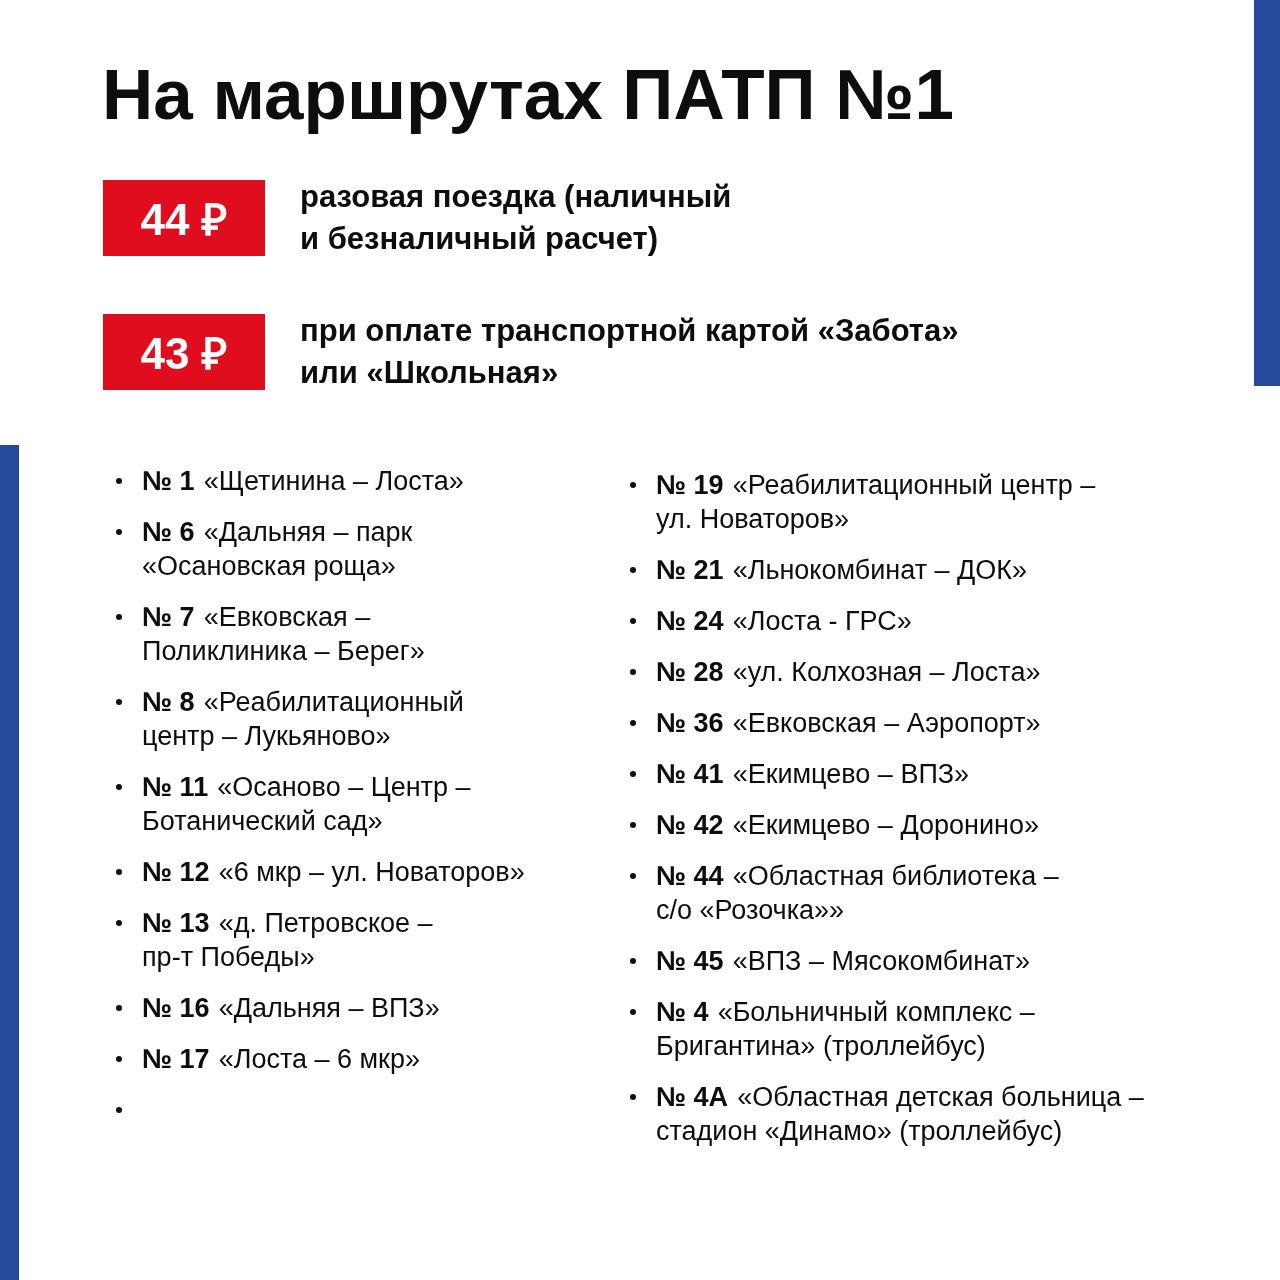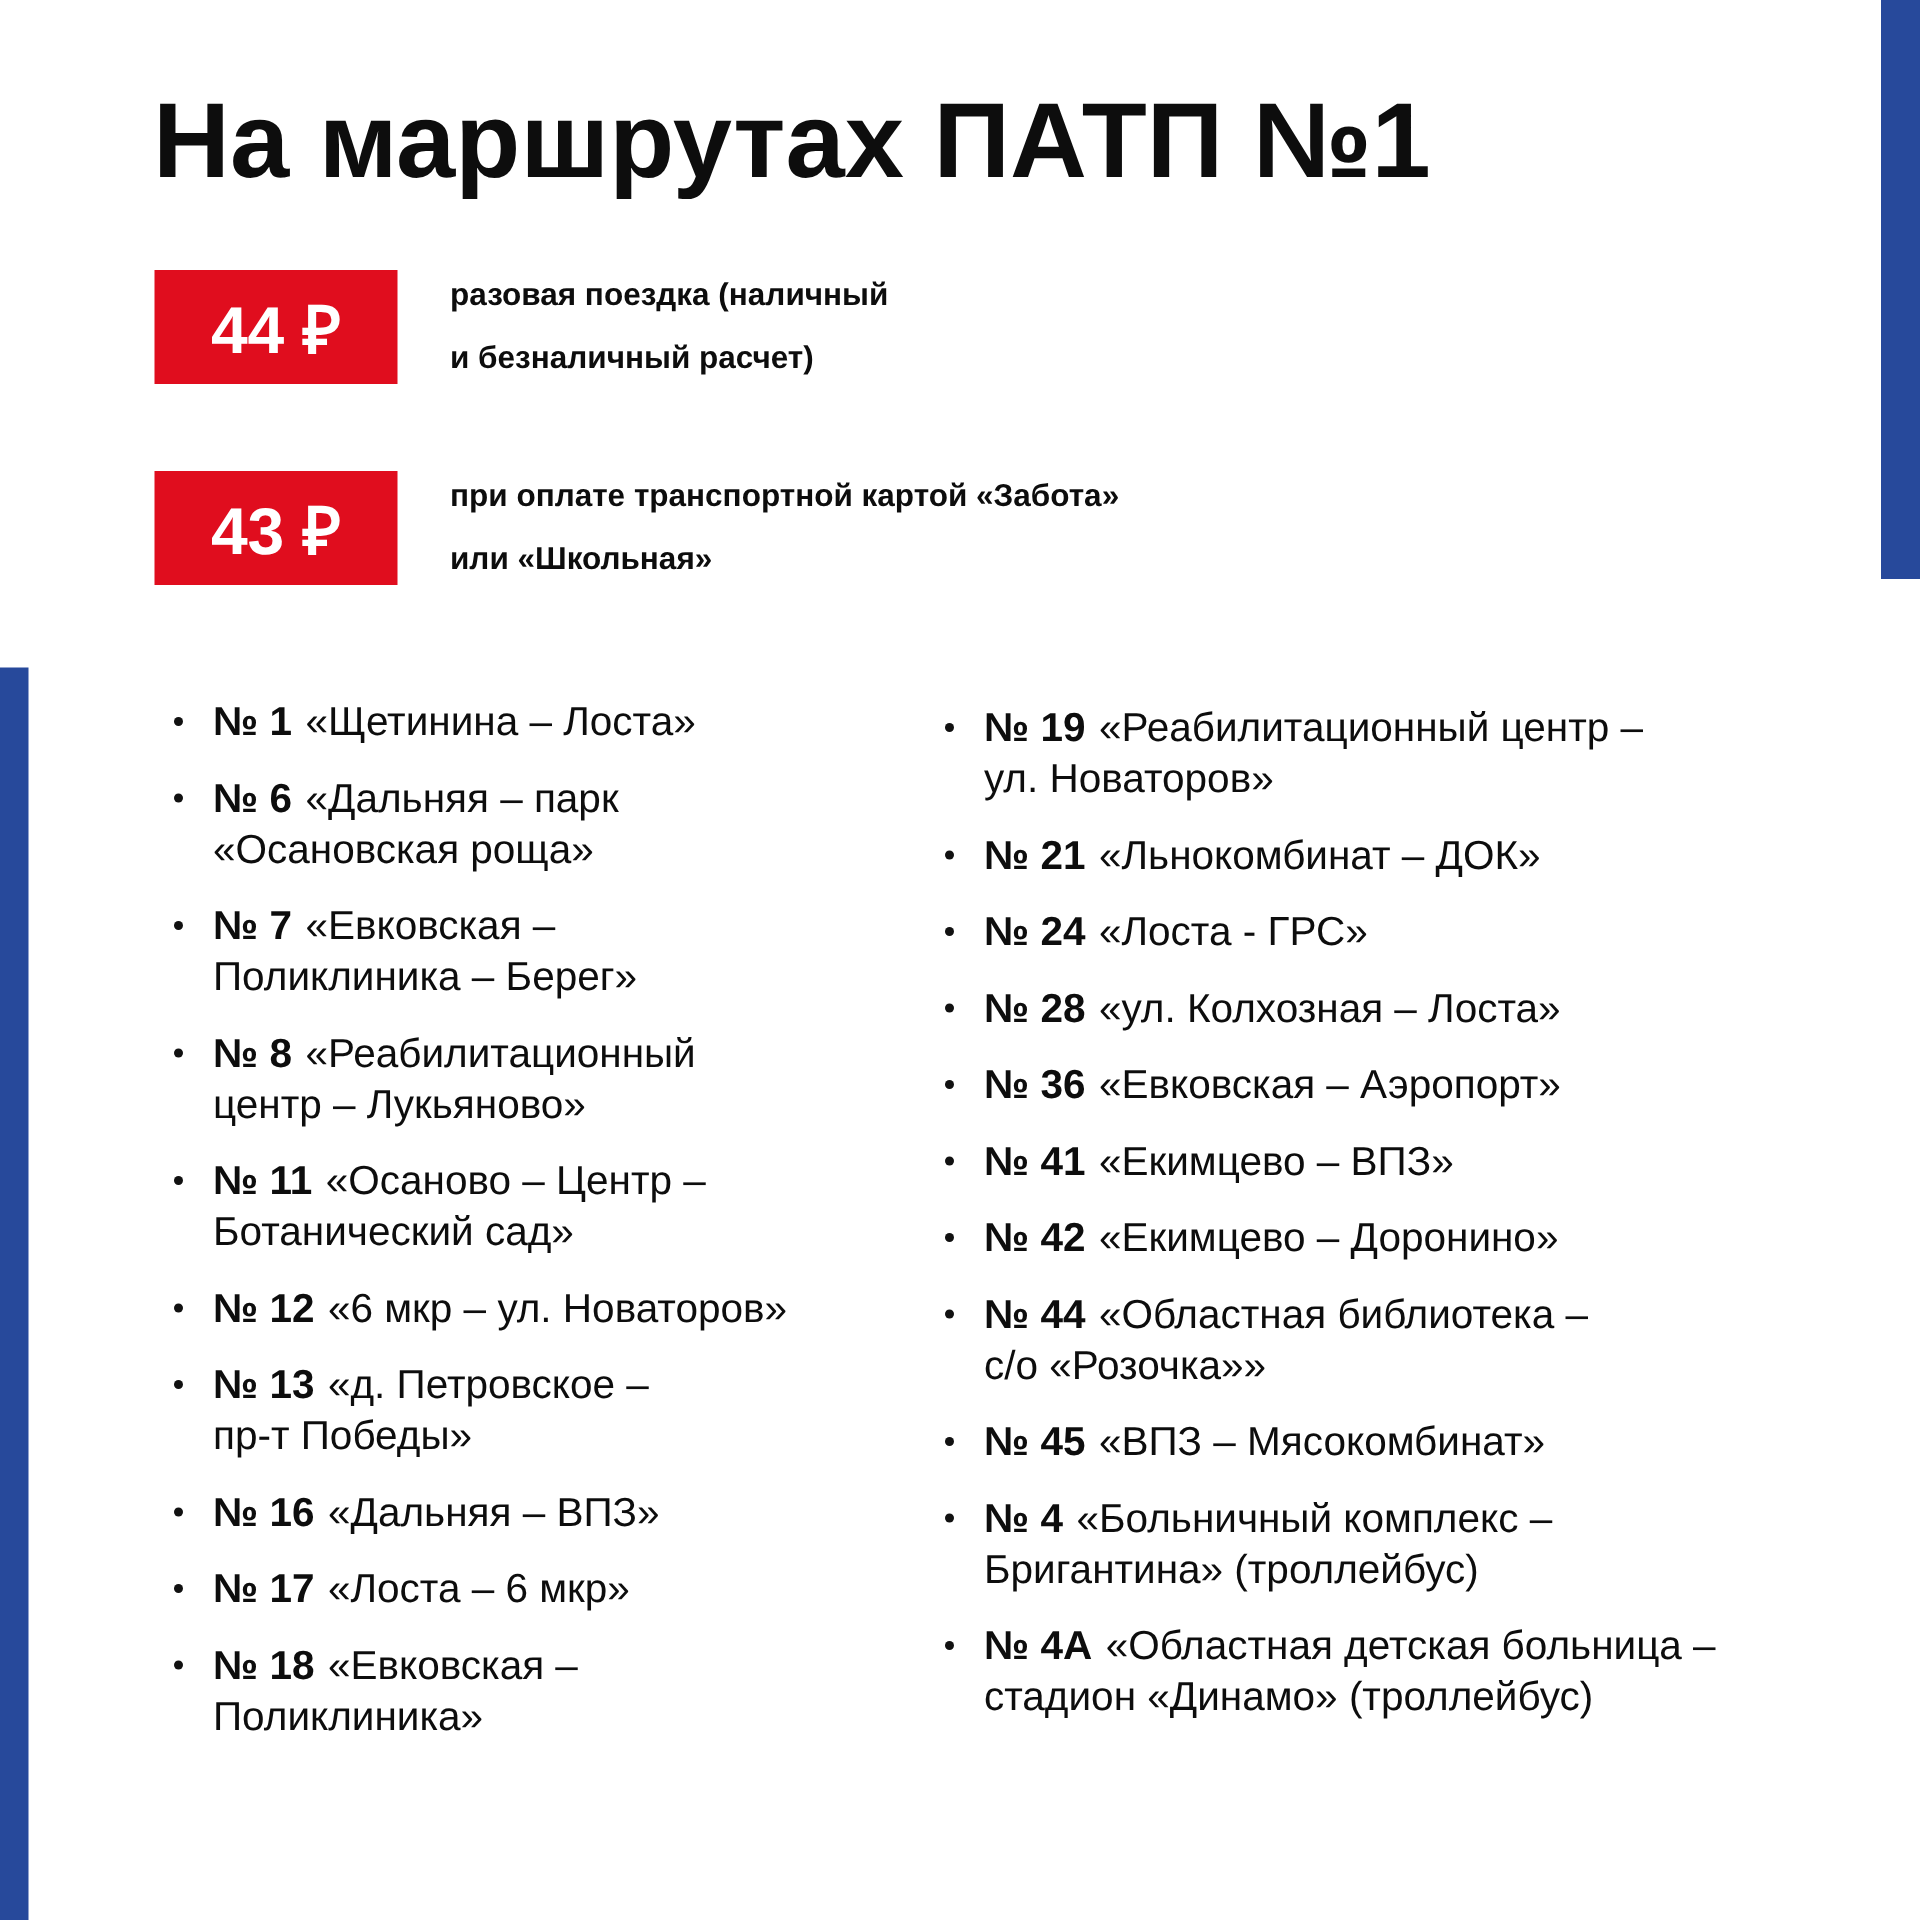--- a/index.html
+++ b/index.html
@@ -23,21 +23,21 @@
 
   .fare-row{position:absolute;left:103px;display:flex;align-items:center;}
   .fare-row.first{top:176px;}
   .fare-row.second{top:310px;}
   .fare-price{
     width:162px;height:76px;background:#E00D1E;color:#ffffff;
     display:flex;align-items:center;justify-content:center;
     font-size:44px;font-weight:700;flex:0 0 auto;
   }
   .fare-desc{
-    margin-left:35px;font-size:21px;font-weight:700;
+    margin-left:35px;font-size:31px;font-weight:700;
     line-height:42px;white-space:pre-line;color:#0d0d0d;
   }
 
   ul.routes{position:absolute;list-style:none;margin:16px;padding:0;}
   ul.routes.left{left:100px;top:448px;width:500px;}
   ul.routes.right{left:614px;top:452px;width:620px;}
   ul.routes li{
     display:flex;align-items:flex-start;
     margin:0 0 17px 0;
     font-size:27px;line-height:34px;
@@ -116,22 +116,20 @@
     <span class="route-text"><b class="route-num">№ 16</b><span class="route-name">«Дальняя – ВПЗ»</span></span>
   </li>
 
   <li>
     <span class="dot"></span>
     <span class="route-text"><b class="route-num">№ 17</b><span class="route-name">«Лоста – 6 мкр»</span></span>
   </li>
 
   <li>
     <span class="dot"></span>
-    <span class="route-text"><b class="route-num">№ 18</b><span class="route-name">«Евковская –
-Поликлиника»</span></span>
   </li>
 </ul>
 <ul class="routes right">
   <li>
     <span class="dot"></span>
     <span class="route-text"><b class="route-num">№ 19</b><span class="route-name">«Реабилитационный центр –
 ул. Новаторов»</span></span>
   </li>
 
 

